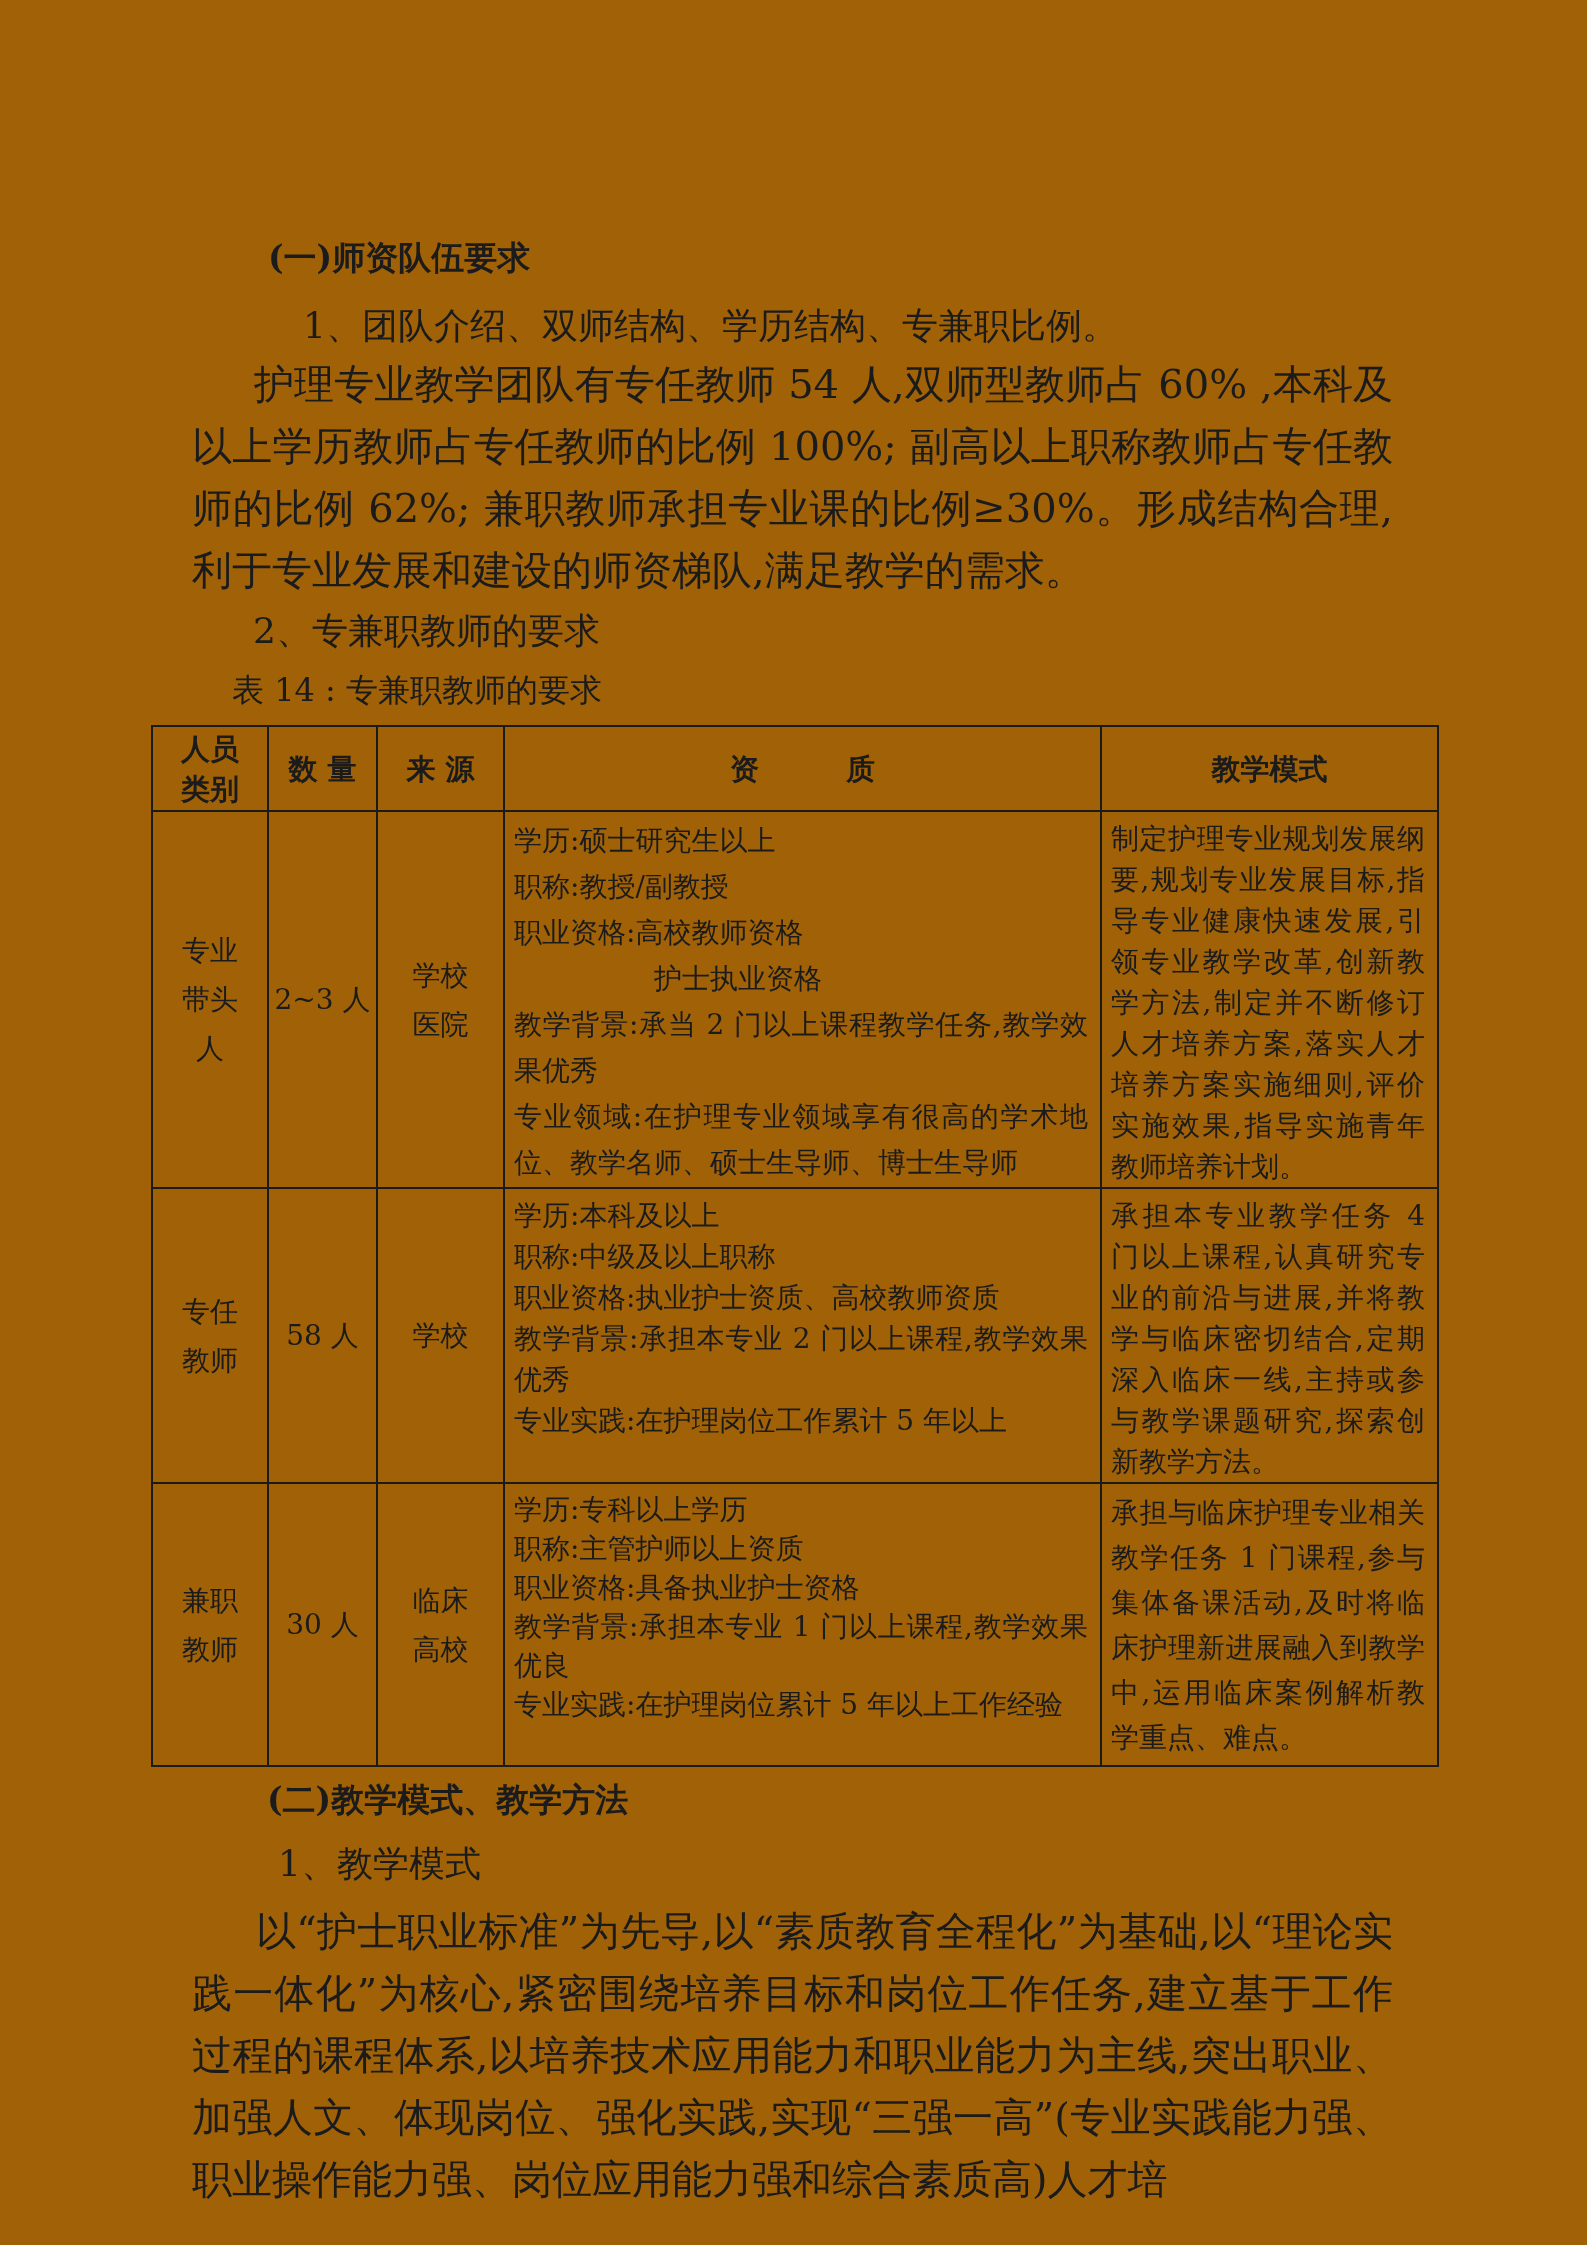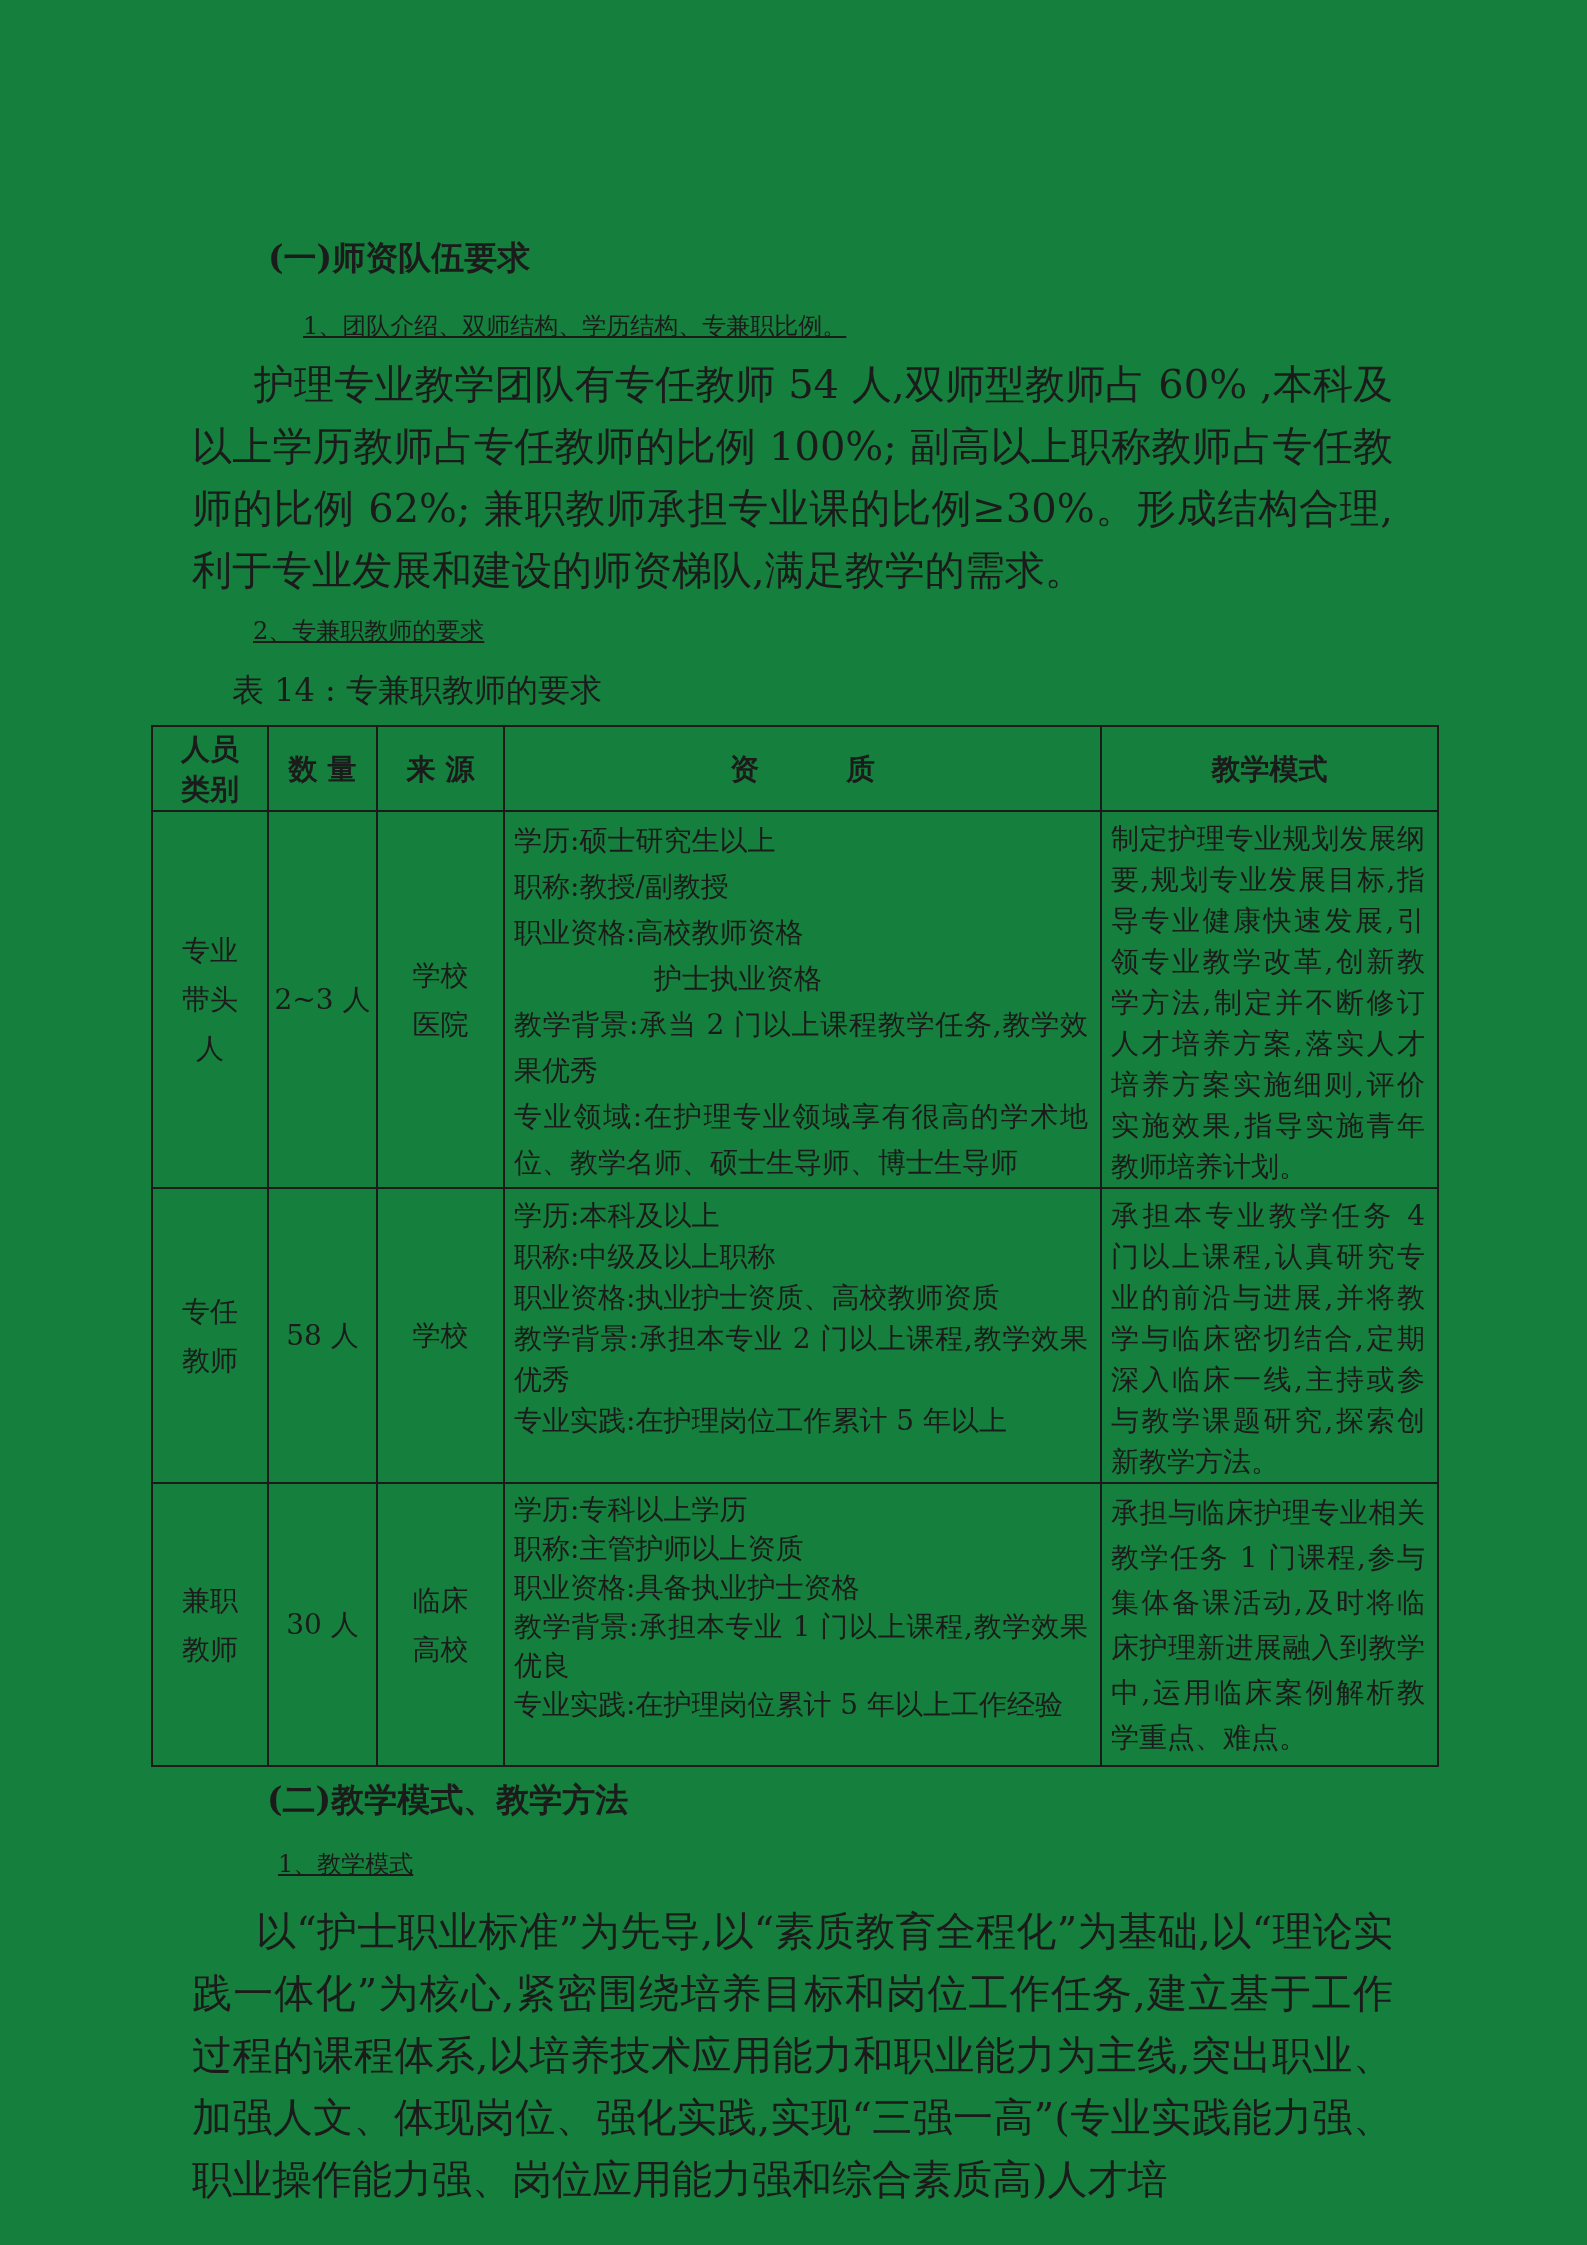--- a/index.html
+++ b/index.html
@@ -1,30 +1,30 @@
 <!DOCTYPE html>
 <html><head>
 <meta charset="utf-8">
 <style>
   html,body{margin:0;padding:0;background:#ffffff;}
   .page{
     position:relative;
     width:1587px;height:2245px;
-    background:#15803d;
+    background:#a16207;
     color:#1b1b1b;
     font-family:"DejaVu Serif","Liberation Serif",serif;
     overflow:hidden;
   }
   .content{position:absolute;left:192px;top:0;width:1201px;padding-top:238px;}
   .sec-heading{
     margin:0 0 0 76px;
     font-size:33px;line-height:40px;font-weight:bold;
   }
   .sec-heading.second{margin:13px 0 0 75px;}
-  .list-item{font-size:24px;line-height:40px;margin:0;text-decoration:underline;}
+  .list-item{font-size:36px;line-height:40px;margin:0;}
   .li1{margin:28px 0 0 111px;}
   .li2{margin:10px 0 0 61px;}
   .li3{margin:24px 0 0 86px;}
   .para{
     margin:0;font-size:40px;line-height:62px;
     text-align:justify;text-indent:62px;
   }
   .p1{margin-top:7px;}
   .p2{margin-top:16px;text-indent:64px;}
   .table-caption{

